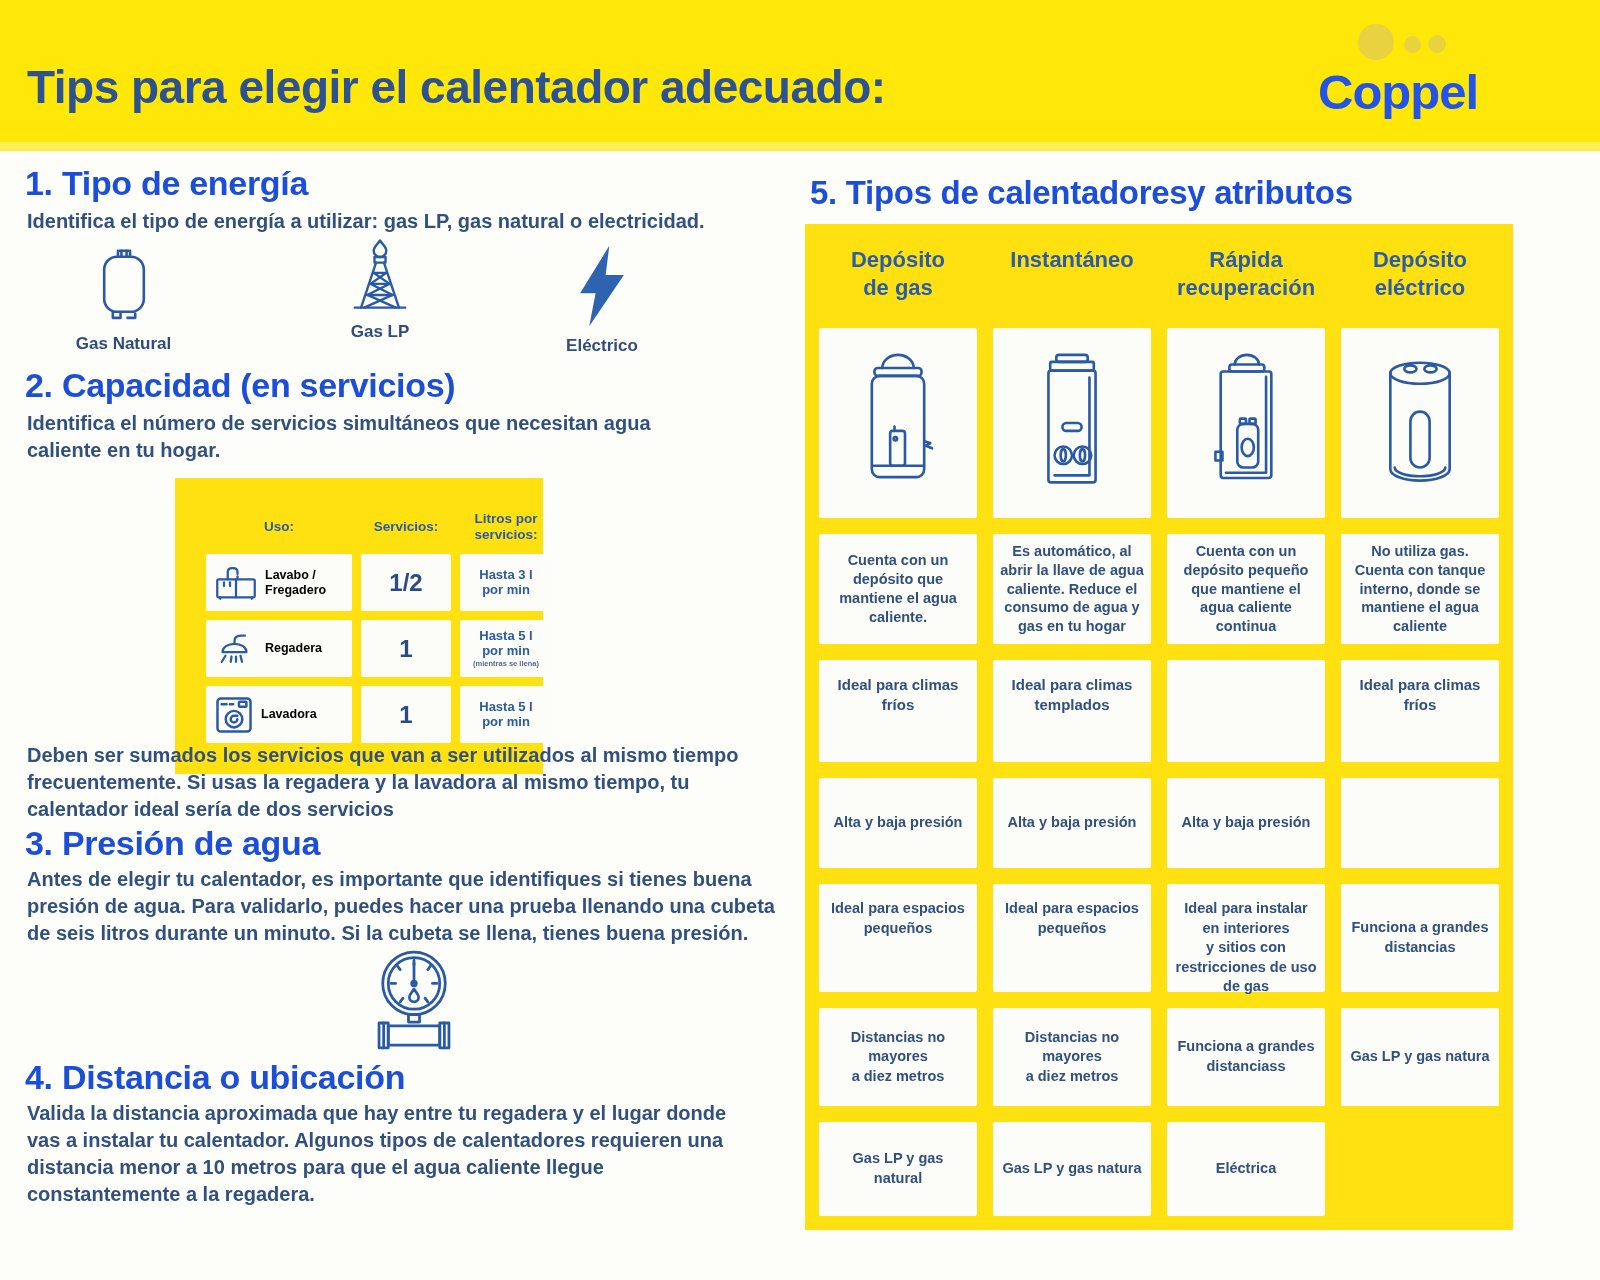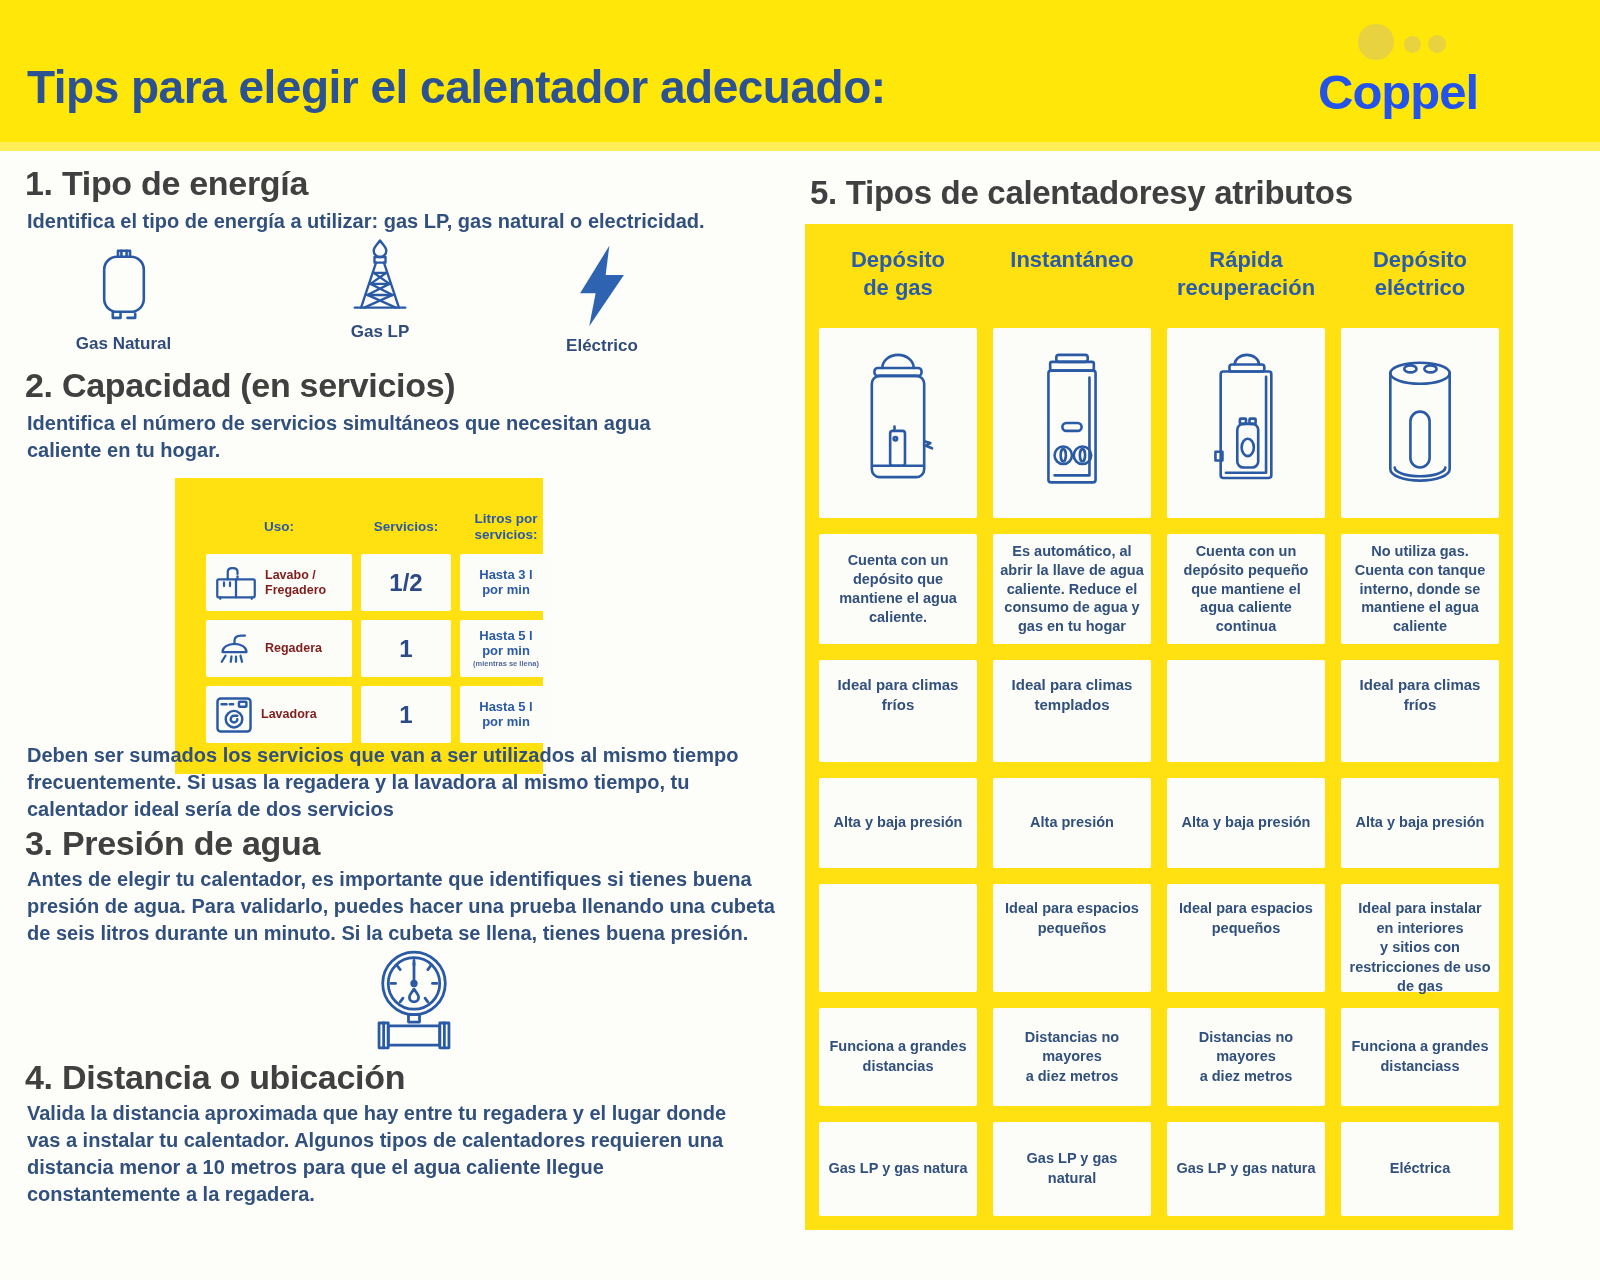--- a/index.html
+++ b/index.html
@@ -11,38 +11,38 @@
   .header-strip { position:absolute; left:0; top:142px; width:1600px; height:9px; background:#FFEE55; }
   .main-title { position:absolute; left:27px; top:60px; font-size:46px; font-weight:bold; color:#2C5291; letter-spacing:-0.5px; }
   .logo { position:absolute; left:1318px; top:24px; width:210px; height:110px; }
   .logo-dot { position:absolute; border-radius:50%; background:#E9D23F; }
   .dot-big { left:40px; top:0; width:36px; height:36px; }
   .dot-s1 { left:86px; top:12px; width:17px; height:17px; }
   .dot-s2 { left:110px; top:11px; width:18px; height:18px; }
   .logo-text { position:absolute; left:0; top:40px; font-size:49px; font-weight:bold; color:#2353E9; letter-spacing:-1px; }
 
   
-  .h1 { position:absolute; font-size:34px; font-weight:bold; color:#404040; letter-spacing:-0.3px; }
+  .h1 { position:absolute; font-size:34px; font-weight:bold; color:#1d4ed8; letter-spacing:-0.3px; }
   .para { position:absolute; font-size:20px; font-weight:bold; color:#31507D; line-height:27px; }
 
   
   .energy { position:absolute; text-align:center; }
   .energy svg { display:block; margin:0 auto; }
   .energy-label { margin-top:8px; font-size:17px; font-weight:bold; color:#2F4C7A; }
   .stroke-icon { stroke:#2B5AA5; fill:none; stroke-width:3; stroke-linecap:round; stroke-linejoin:round; }
 
   
   .cap-table { position:absolute; left:175px; top:478px; width:368px; background:#FFE112;
     padding:31px; display:grid; grid-template-columns:146px 90px 92px; grid-template-rows:36px 57px 57px 57px; gap:9px; }
   .cap-h { display:flex; align-items:center; justify-content:center; text-align:center;
     font-size:13.5px; font-weight:bold; color:#2B5AA5; line-height:1.15; }
   .cap-cell { background:#FCFCF8; border-radius:2px; display:flex; align-items:center; justify-content:center; }
   .cap-use { justify-content:flex-start; padding-left:9px; gap:8px; }
   .cap-use svg { flex:0 0 auto; }
-  .use-label { font-size:12.5px; font-weight:bold; color:#7f1d1d; line-height:1.2; width:74px; }
+  .use-label { font-size:12.5px; font-weight:bold; color:#000000; line-height:1.2; width:74px; }
   .cap-serv { font-size:24px; font-weight:bold; color:#2B4A86; }
   .cap-lit { flex-direction:column; text-align:center; }
   .cap-lit .txt { width:72px; font-size:13px; font-weight:bold; color:#2B5AA5; line-height:1.15; }
   .cap-note { font-size:7.5px; font-weight:bold; color:#51699B; margin-top:1px; }
 
   
   .gauge { position:absolute; left:368px; top:948px; }
 
   
   .big-table { position:absolute; left:805px; top:224px; width:708px; height:1006px; background:#FFE112;
@@ -248,21 +248,20 @@
     <div class="bt-cell bt-desc">Es automático, al abrir la llave de agua caliente. Reduce el consumo de agua y gas en tu hogar</div>
     <div class="bt-cell bt-desc">Cuenta con un depósito pequeño que mantiene el agua caliente continua</div>
     <div class="bt-cell bt-desc">No utiliza gas. Cuenta con tanque interno, donde se mantiene el agua caliente</div>
 
     <div class="bt-cell bt-top">Ideal para climas fríos</div>
     <div class="bt-cell bt-top">Ideal para climas templados</div>
     <div class="bt-cell bt-top"></div>
     <div class="bt-cell bt-top">Ideal para climas fríos</div>
 
     <div class="bt-cell bt-sm">Alta y baja presión</div>
-    <div class="bt-cell bt-sm">Alta presión</div>
     <div class="bt-cell bt-sm">Alta y baja presión</div>
     <div class="bt-cell bt-sm">Alta y baja presión</div>
 
     <div class="bt-cell bt-top bt-sm"></div>
     <div class="bt-cell bt-top bt-sm">Ideal para espacios pequeños</div>
     <div class="bt-cell bt-top bt-sm">Ideal para espacios pequeños</div>
     <div class="bt-cell bt-top bt-sm">Ideal para instalar
 en interiores
 y sitios con
 restricciones de uso

